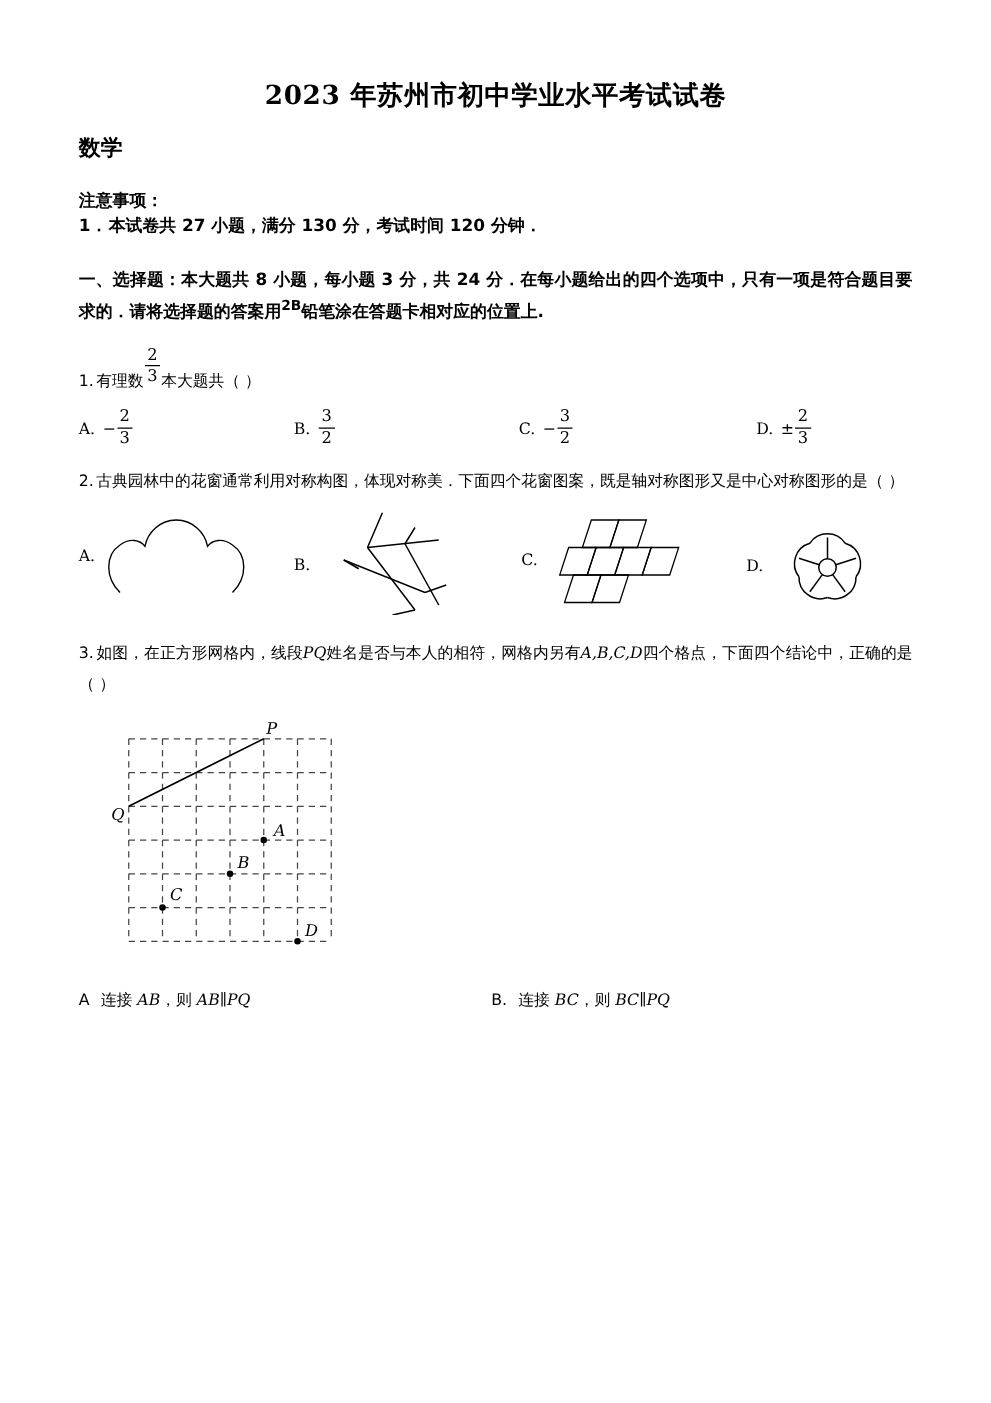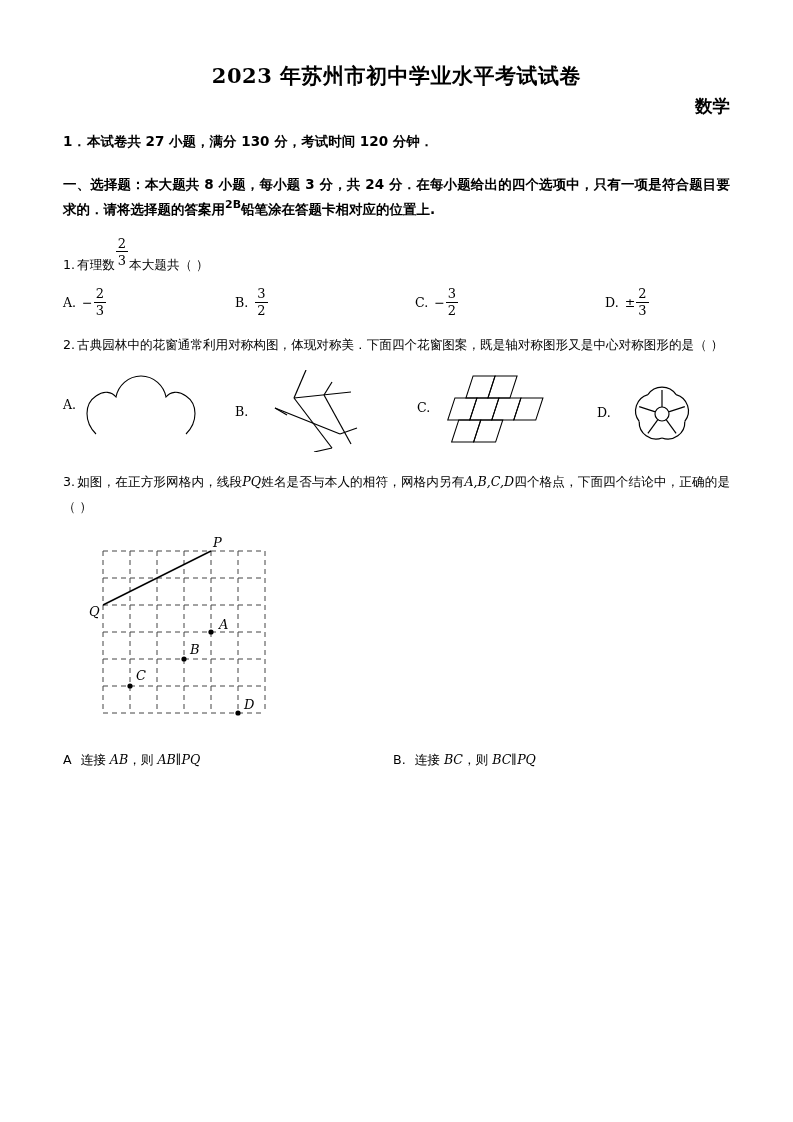--- a/index.html
+++ b/index.html
@@ -9,27 +9,27 @@
     color:#000;overflow:hidden;position:relative;
   }
   .page{position:relative;width:793px;height:1122px;padding:12px;box-sizing:border-box;}
   .inner{position:absolute;left:63px;top:0;width:667px;}
 
   .title{
     text-align:center;font-weight:bold;font-size:21px;margin-top:62px;
     letter-spacing:.5px;font-family:"DejaVu Serif","Liberation Serif",serif;
   }
   .subtitle{
-    text-align:right;font-weight:bold;font-size:17.5px;margin-top:4px;
+    text-align:left;font-weight:bold;font-size:17.5px;margin-top:16px;
     font-family:"DejaVu Serif","Liberation Serif",serif;
   }
 
   .notes-head{font-weight:bold;font-size:13.5px;margin-top:22px;}
   .note{
-    font-weight:bold;font-size:13.5px;line-height:1.62;margin-top:13px;
+    font-weight:bold;font-size:13.5px;line-height:1.62;margin-top:1px;
     text-align:justify;
   }
   .note .idx{margin-right:1px;}
   .sec-head{
     font-weight:bold;font-size:13.5px;line-height:1.72;margin-top:20px;text-align:justify;
   }
   sup.pen{font-size:11px;vertical-align:super;font-weight:bold;}
 
   .q{font-size:12.6px;line-height:1.95;margin-top:16px;text-align:justify;}
   .q .qno{margin-right:2px;}
@@ -61,20 +61,21 @@
 </style>
 </head>
 <body>
 
 <div class="page">
  <div class="inner">
 
   <div class="title">2023 年苏州市初中学业水平考试试卷</div>
   <div class="subtitle">数学</div>
 
+  <div class="notes-head">注意事项：</div>
 
   <div class="note">
     <span class="idx">1．</span><span>本试卷共 27 小题，满分 130 分，考试时间 120 分钟．</span>
   </div>
 
   <div class="sec-head">
     <span>一、选择题：本大题共 8 小题，每小题 3 分，共 24 分．在每小题给出的四个选项中，只有一项是符合题目要求的．请将选择题的答案用</span><sup class="pen">2B</sup><span>铅笔涂在答题卡相对应的位置上.</span>
   </div>
 
   <div class="q">

